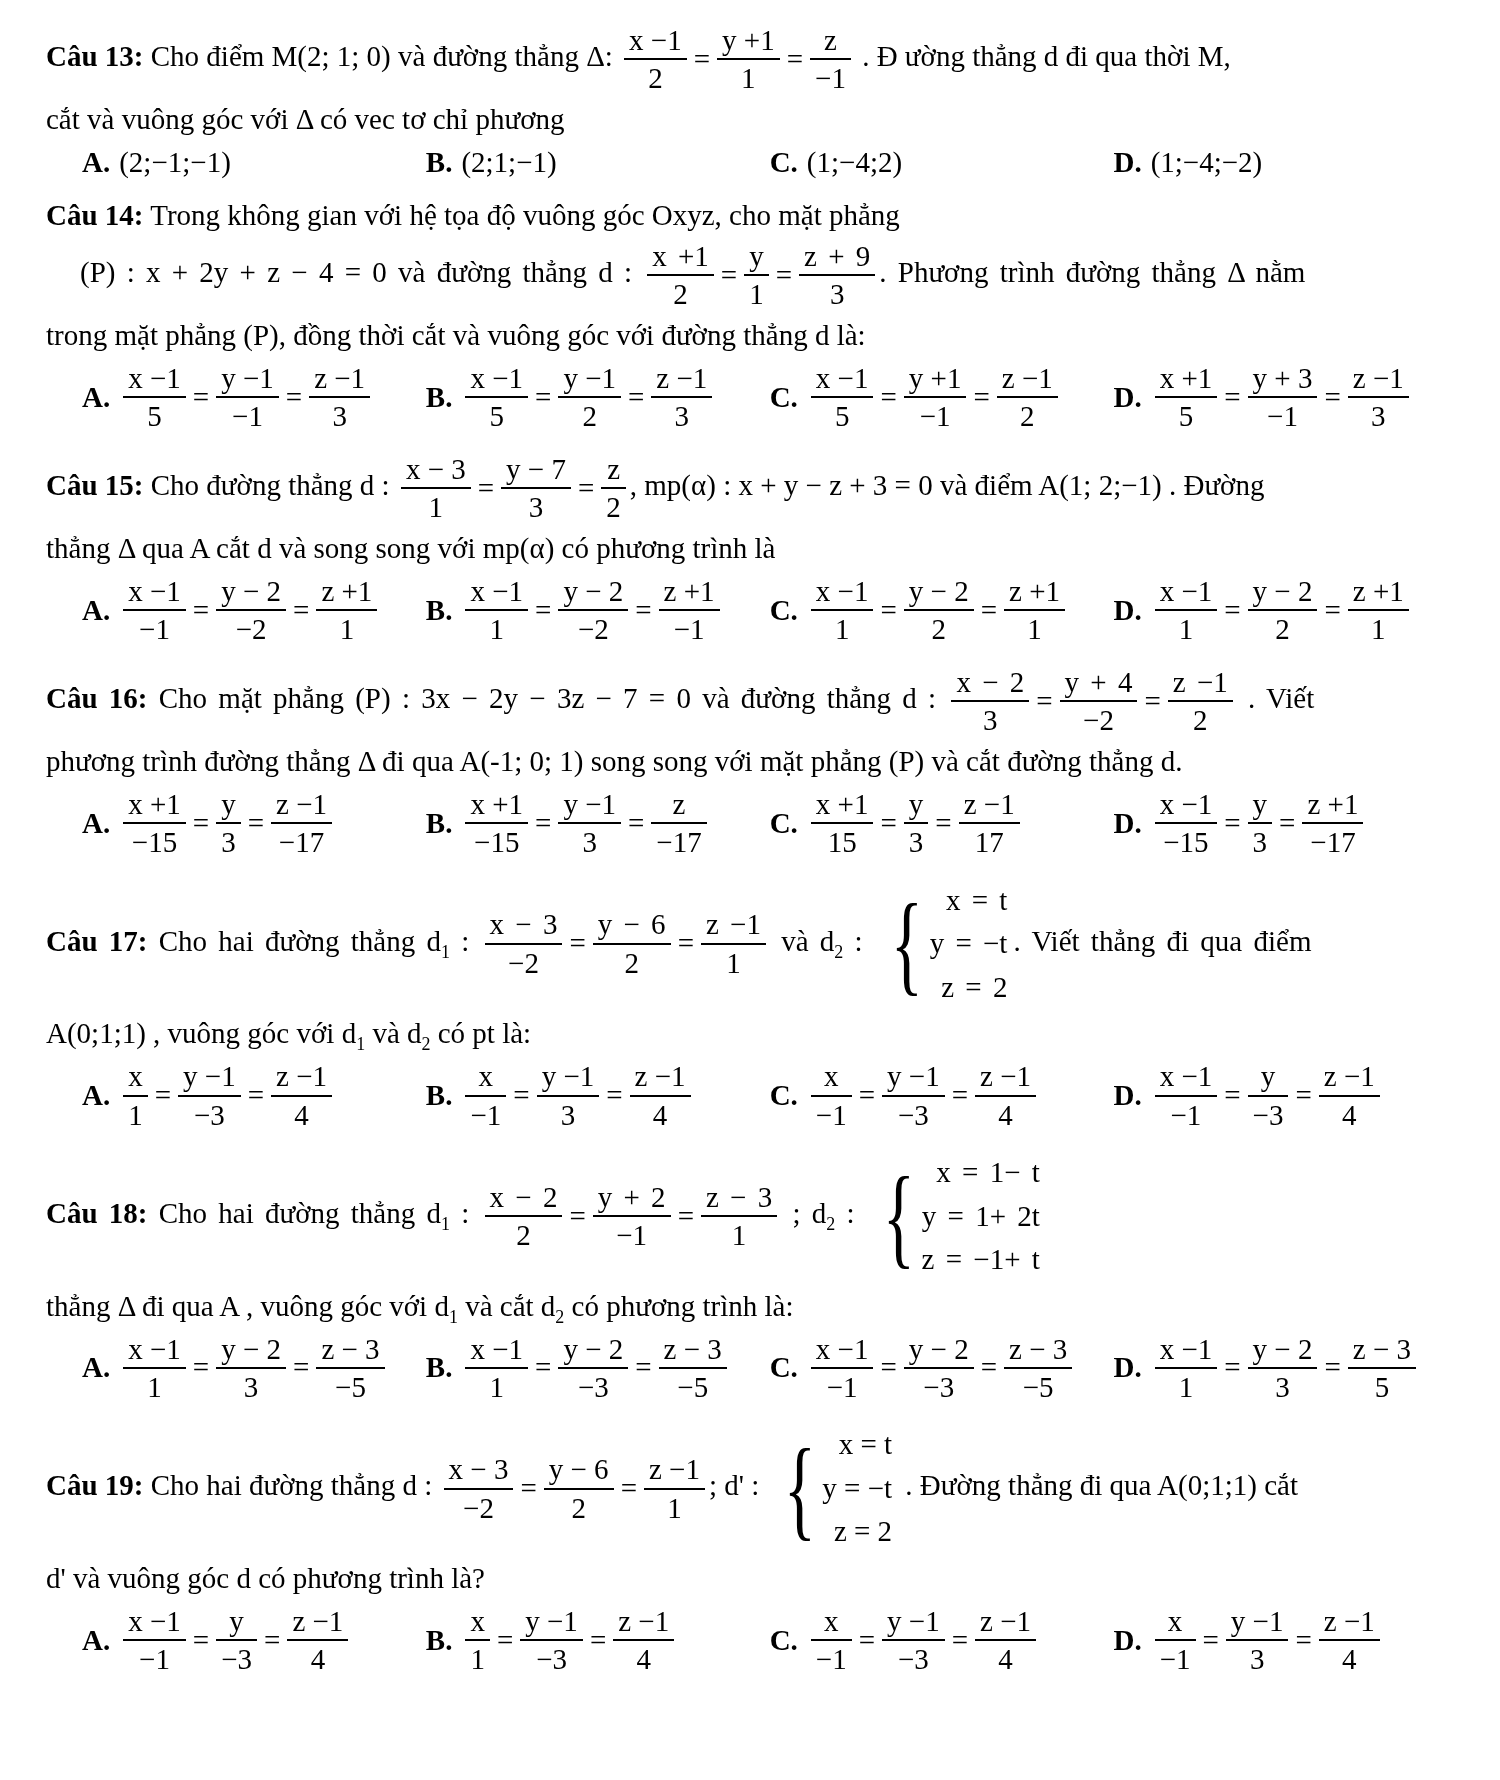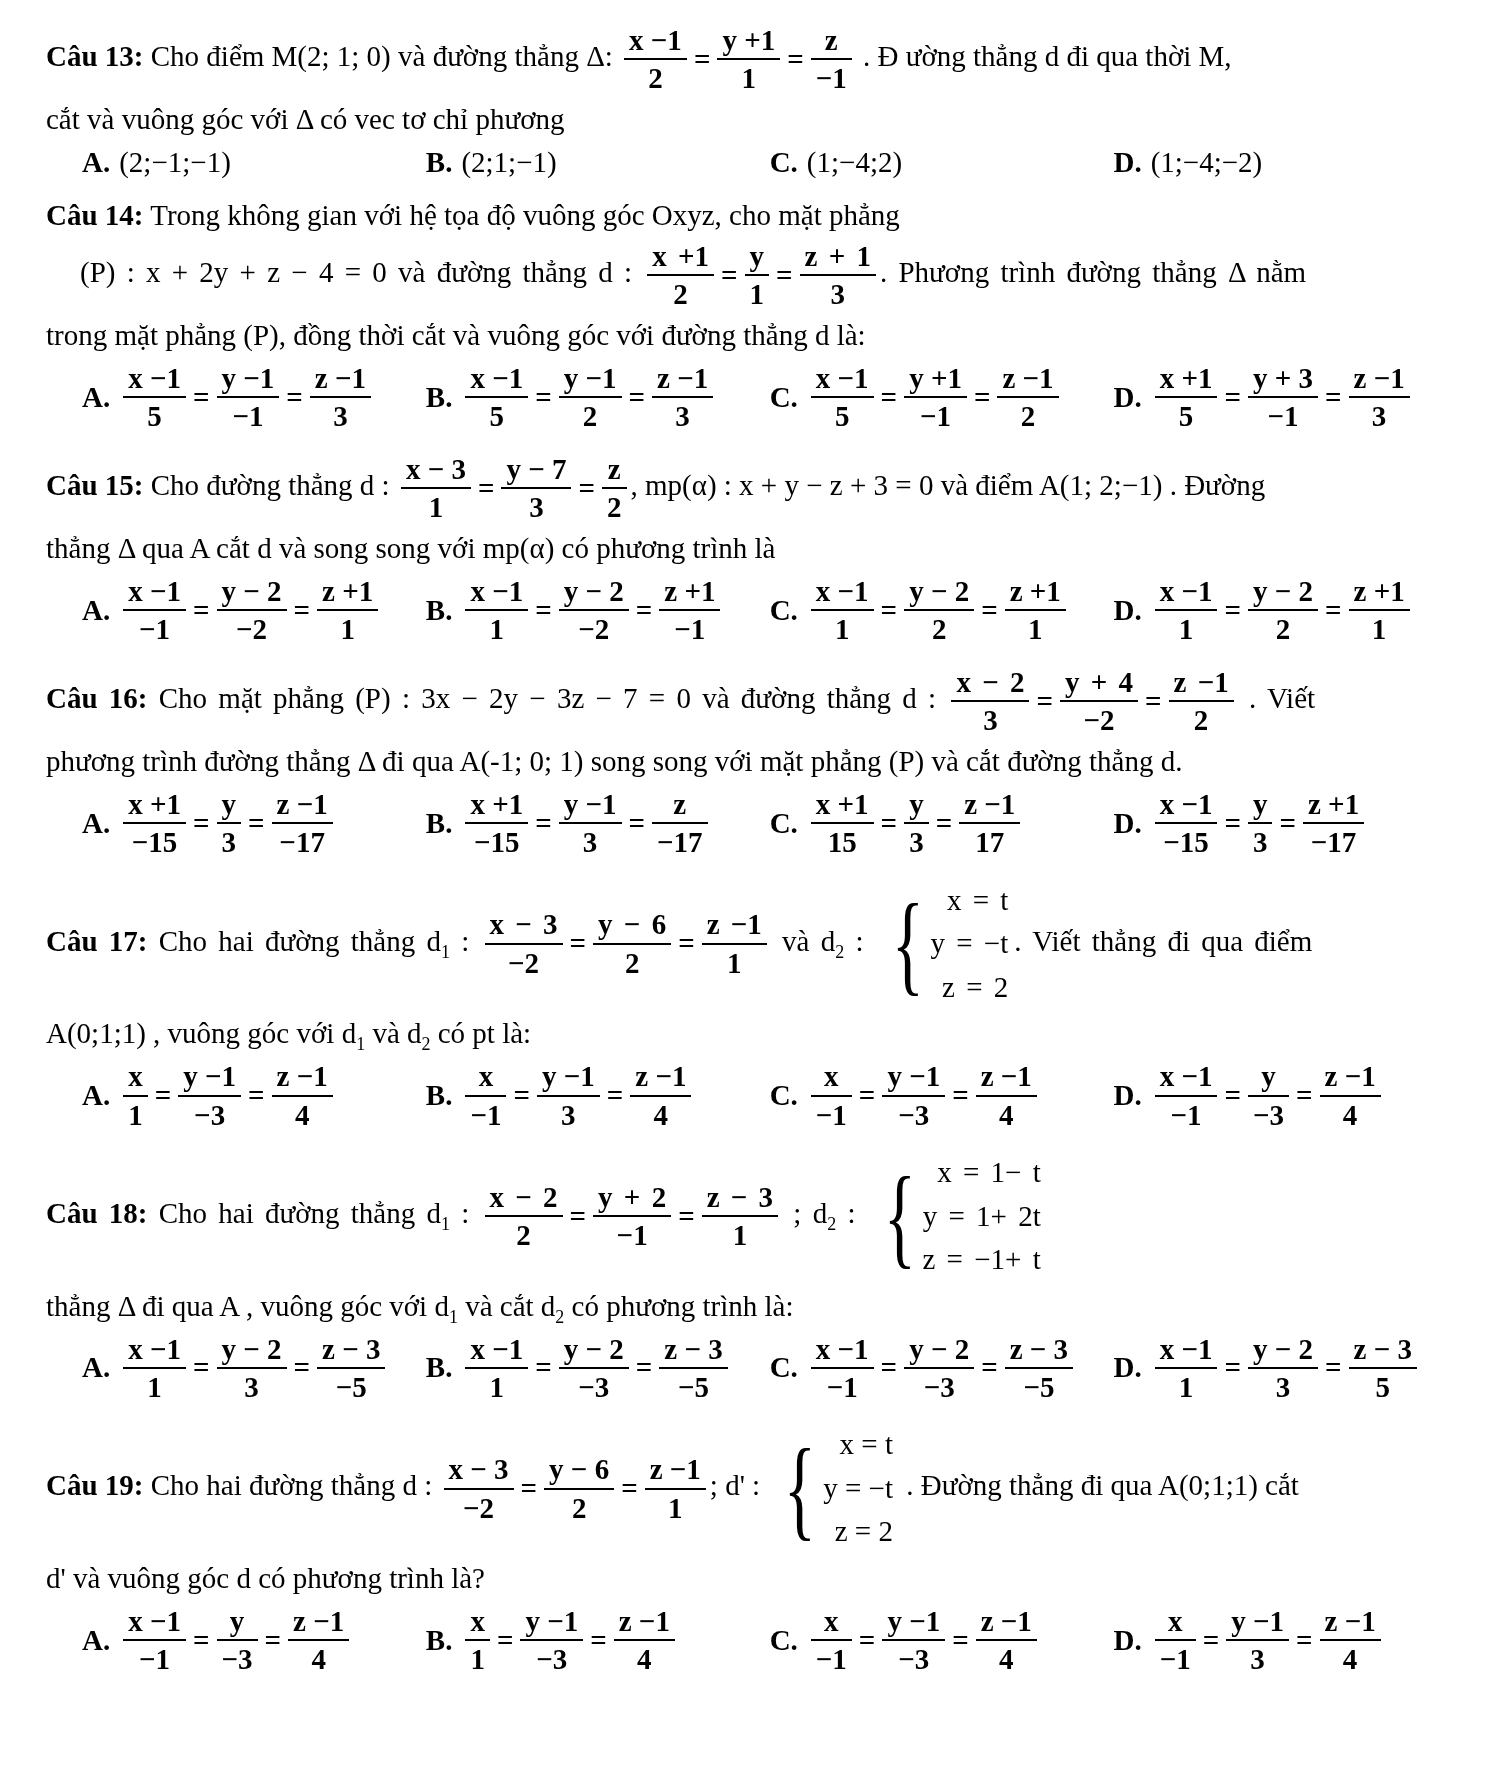--- a/index.html
+++ b/index.html
@@ -7,21 +7,21 @@
     width:1500px; min-height:1780px; box-sizing:border-box;
     background:#ffffff; color:#000000;
     font-family:"Liberation Serif","DejaVu Serif",serif;
     font-size:29px; padding:16px 26px 8px 46px;
   }
   .question{margin-bottom:20px;}
   .line{margin:8px 0; white-space:nowrap;}
   .line.ind{padding-left:34px;}
   .line.ws{word-spacing:4px;}
   .bold{font-weight:bold;text-align:right;}
-  .fchain{display:inline-flex; align-items:center; vertical-align:middle; margin:0 4px;font-weight:bold;}
+  .fchain{display:inline-flex; align-items:center; vertical-align:middle; margin:0 4px;}
   .frac{display:inline-block; text-align:center; line-height:1.12;}
   .frac .num{display:block; padding:0 5px 2px; border-bottom:2px solid #000;}
   .frac .den{display:block; padding:2px 5px 0;}
   .eq{margin:0 7px;}
   .system{display:inline-flex; align-items:center; vertical-align:middle; margin:0 6px;}
   .brace{font-size:112px; line-height:0.9; transform:scaleX(0.6); margin-right:-6px; font-weight:400;}
   .syslines{display:inline-block; text-align:right; line-height:1.5; margin-left:2px;}
   .opts{display:flex; align-items:center; padding-left:36px; margin:10px 0 4px;}
   .opt{flex:0 0 24.7%; display:flex; align-items:center; box-sizing:border-box;}
   .olabel{font-weight:bold; margin-right:9px;}
@@ -75,21 +75,21 @@
             <span class="num">x +1</span>
             <span class="den">2</span>
           </span>
           <span class="eq">=</span>
           <span class="frac">
             <span class="num">y</span>
             <span class="den">1</span>
           </span>
           <span class="eq">=</span>
           <span class="frac">
-            <span class="num">z + 1</span>
+            <span class="num">z + 9</span>
             <span class="den">3</span>
           </span>
         </span><span>. Phương trình đường thẳng Δ nằm</span></div>
       <div class="line"><span>trong mặt phẳng (P), đồng thời cắt và vuông góc với đường thẳng d là:</span></div>
       <div class="opts">
         <div class="opt">
           <span class="olabel">A.</span>
           <span class="fchain">
             <span class="frac">
               <span class="num">x −1</span>

